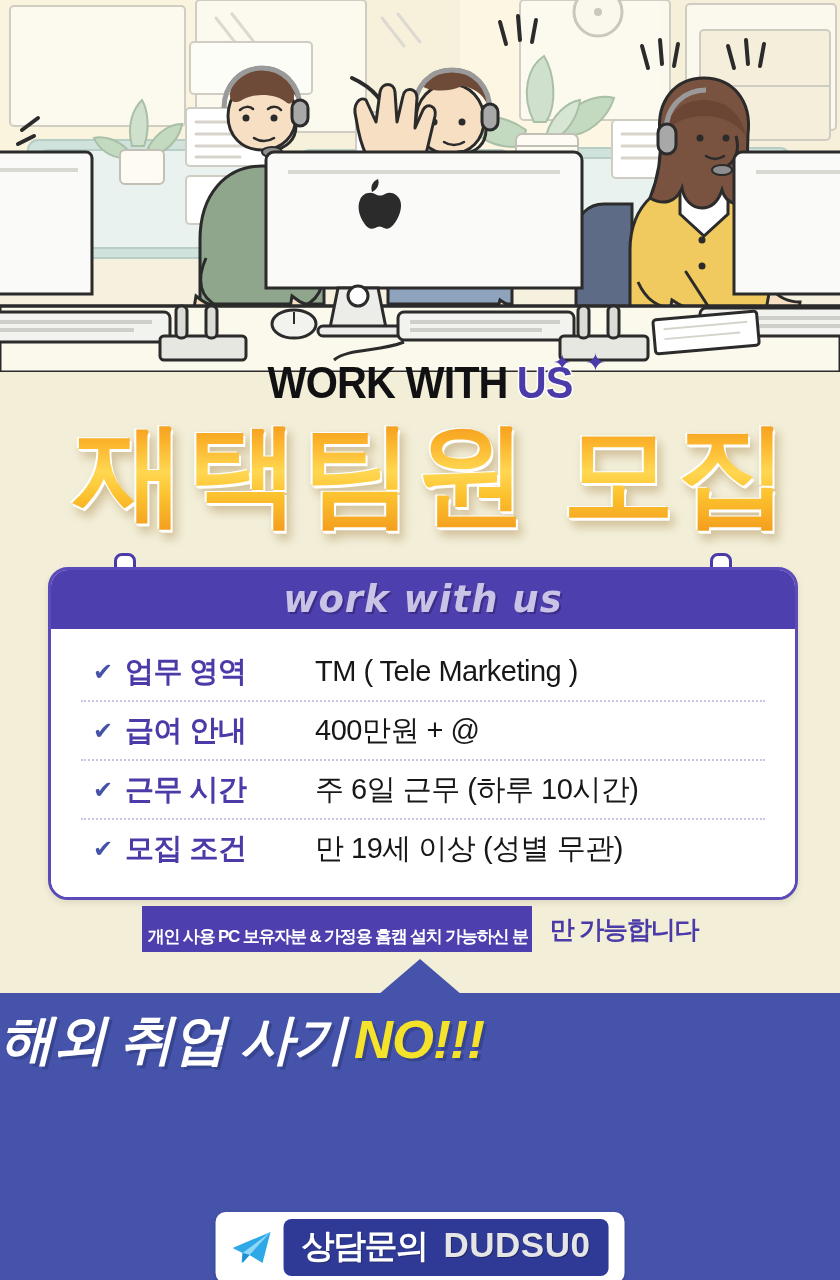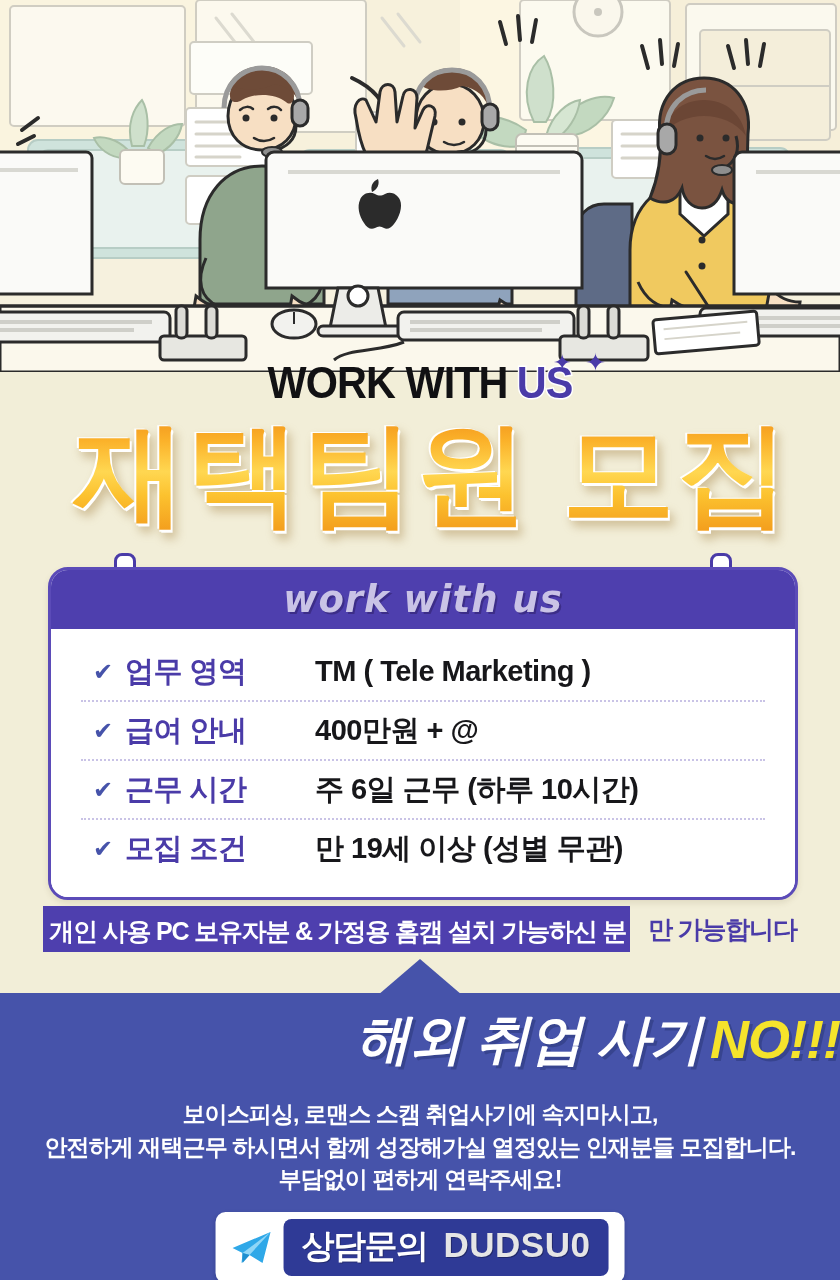--- a/index.html
+++ b/index.html
@@ -56,36 +56,36 @@
   .card-head-text{
     font-size:37px;font-weight:bold;font-style:italic;letter-spacing:1px;
     color:#C9C3E6;text-shadow:2px 2px 0 rgba(40,25,90,.45);
     font-family:"DejaVu Sans",sans-serif;
   }
   .card-body{padding:14px 30px 20px 30px;background:#FFFFFF;}
   .row{display:flex;align-items:center;height:57px;}
   .row + .row{border-top:2px dotted #C9C3E6;}
   .check{width:44px;text-align:center;color:#4653AA;font-size:24px;font-weight:bold;}
   .row-label{width:190px;color:#4A3BA8;font-size:29px;font-weight:bold;letter-spacing:-.5px;}
-  .row-value{flex:1;color:#17171A;font-size:29px;font-weight:bold;letter-spacing:-.5px;}
+  .row-value{flex:1;color:#17171A;font-size:29px;font-weight:normal;letter-spacing:-.5px;}
 
   
   .strip{position:absolute;left:0;top:908px;width:840px;height:42px;
          display:flex;align-items:center;justify-content:center;}
-  .strip-hl{background:#4E3FAE;color:#FFFFFF;font-size:25px;font-weight:bold;
-            letter-spacing:-1.2px;padding:9px 4px 4px 6px;}
+  .strip-hl{background:#4E3FAE;color:#FFFFFF;font-size:17px;font-weight:bold;
+            letter-spacing:-1.2px;padding:19px 4px 4px 6px;}
   .strip-tail{color:#4A3BA8;font-size:25px;font-weight:bold;letter-spacing:-1.2px;
               padding-left:18px;}
 
   
   .blue{position:absolute;left:0;top:993px;width:840px;height:287px;background:#4653AA;}
   .notch{position:absolute;left:50%;top:959px;transform:translateX(-50%);
          width:0;height:0;border-left:42px solid transparent;border-right:42px solid transparent;
          border-bottom:36px solid #4653AA;}
-  .headline{position:absolute;left:0;top:1012px;width:840px;text-align:right;
+  .headline{position:absolute;left:0;top:1012px;width:840px;text-align:left;
             font-size:54px;font-weight:bold;color:#FFFFFF;letter-spacing:-1px;
             font-style:italic;line-height:1;
             text-shadow:3px 3px 0 rgba(30,40,95,.35);white-space:nowrap;}
   .headline .no{color:#F5E32B;margin-left:8px;}
   .sub{position:absolute;left:0;top:1098px;width:840px;text-align:center;
        color:#FFFFFF;font-size:23px;font-weight:bold;line-height:1.42;letter-spacing:-.9px;}
 
   
   .contact{position:absolute;left:50%;top:1212px;transform:translateX(-50%);
            display:flex;align-items:center;gap:10px;
@@ -389,25 +389,20 @@
   <div class="strip">
     <span class="strip-hl">개인 사용 PC 보유자분 &amp; 가정용 홈캠 설치 가능하신 분</span>
     <span class="strip-tail">만 가능합니다</span>
   </div>
 
   <div class="notch"></div>
   <div class="blue"></div>
 
   <div class="headline"><span>해외 취업 사기</span><span class="no">NO!!!</span></div>
 
-  <div class="sub">
-    <div>보이스피싱, 로맨스 스캠 취업사기에 속지마시고,</div>
-    <div>안전하게 재택근무 하시면서 함께 성장해가실 열정있는 인재분들 모집합니다.</div>
-    <div>부담없이 편하게 연락주세요!</div>
-  </div>
 
   <div class="contact">
     <svg class="tg-icon" viewBox="0 0 44 38" aria-hidden="true">
       <path d="M3 19L41 3 33 34 20 26 12 34 13 24z" fill="#2FA8E8"></path>
       <path d="M13 24L41 3 20 26z" fill="#8FD6F7"></path>
       <path d="M13 24l7 2-7 8z" fill="#1E8FD0"></path>
     </svg>
     <div class="contact-pill">
       <span class="c-ko">상담문의</span>
       <span class="c-id">DUDSU0</span>

